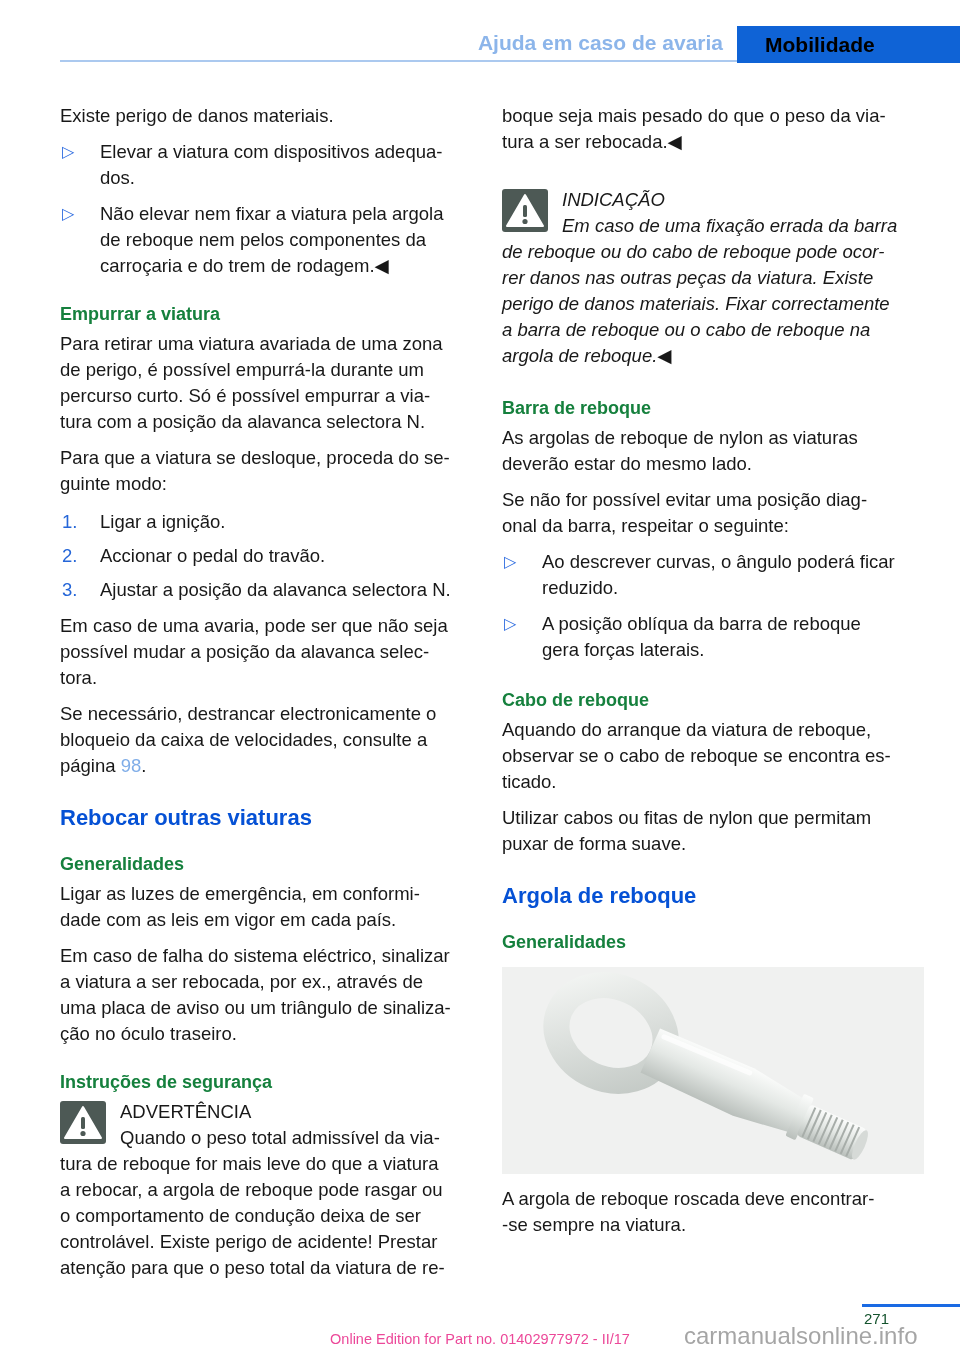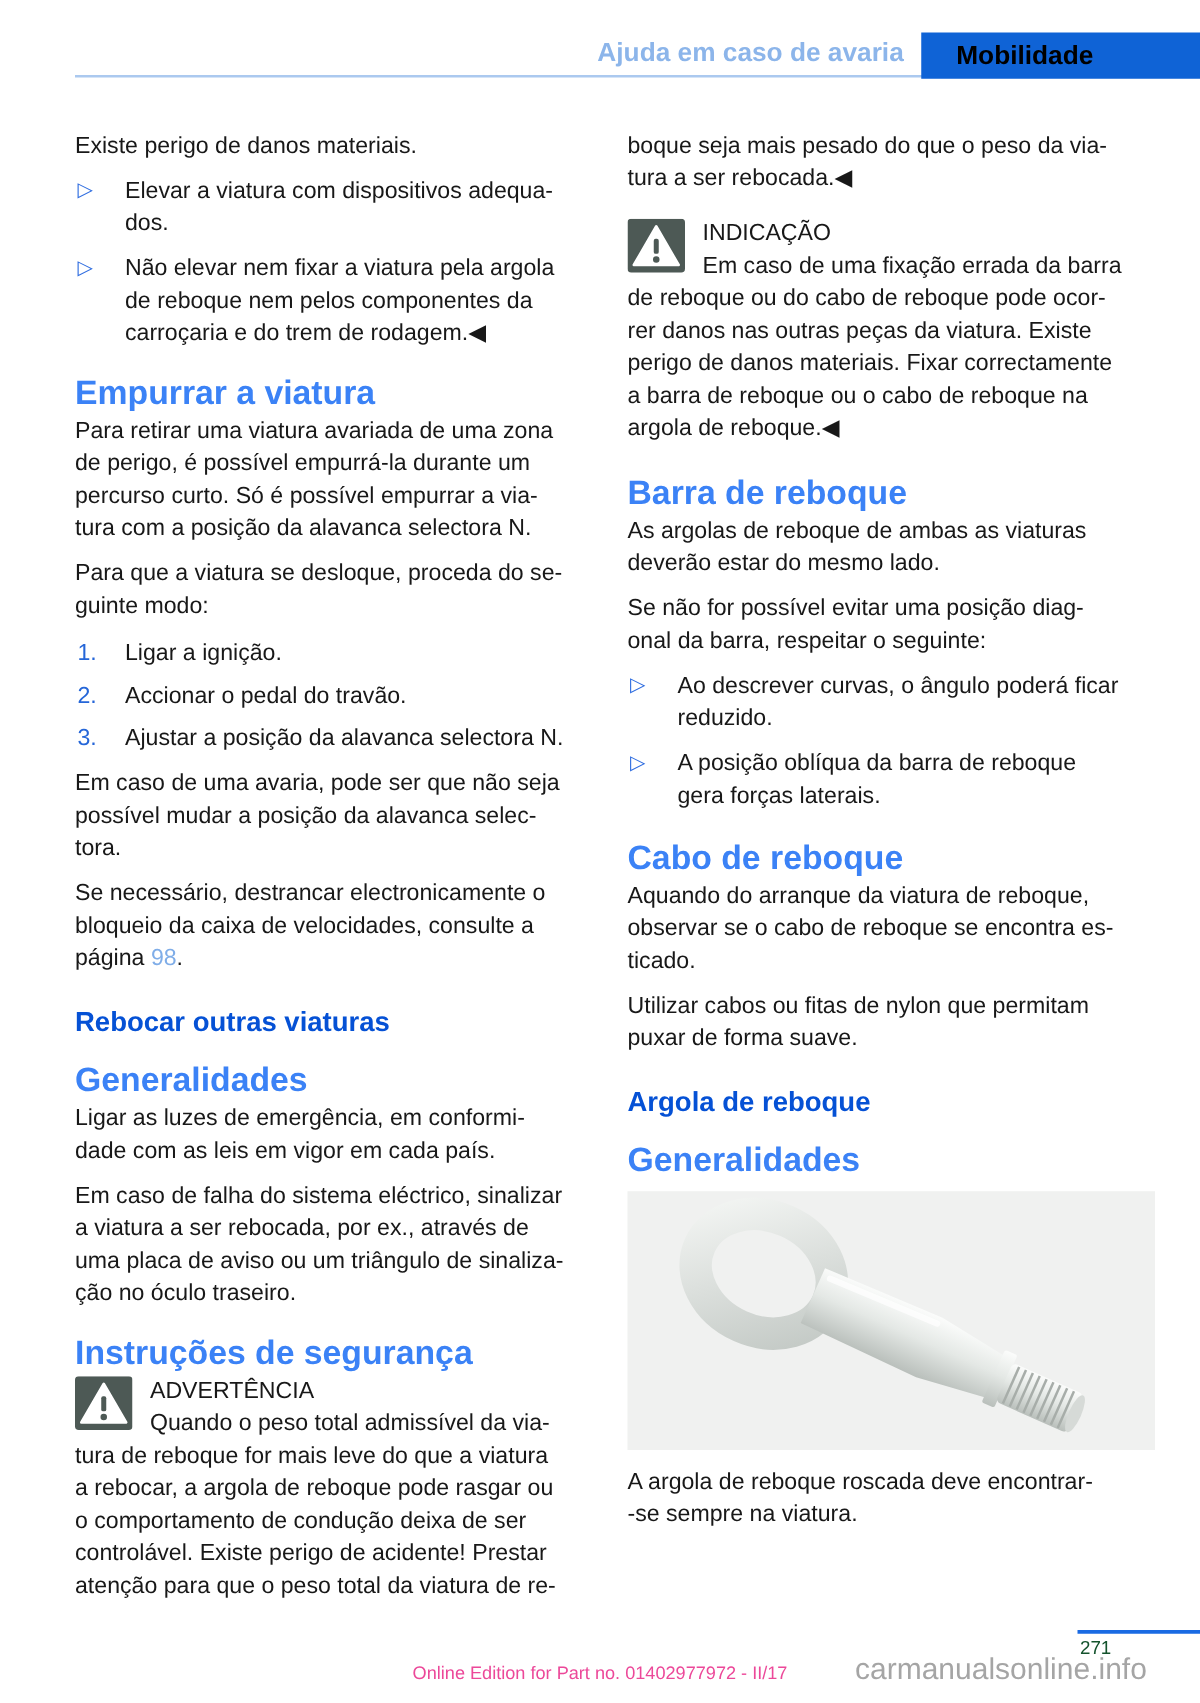--- a/index.html
+++ b/index.html
@@ -16,21 +16,21 @@
     position:absolute;left:737px;top:26px;width:225px;height:37px;background:#0f63d6;
     color:#000000;font-size:21px;font-weight:bold;line-height:37px;padding-left:28px;box-sizing:border-box;white-space:pre;
   }
   
   .col{position:absolute;top:103px;font-size:18.5px;line-height:26px;}
   .col-left{left:60px;width:430px;}
   .col-right{left:502px;width:424px;}
   .t{white-space:pre;}
   p.body{margin:10px 0 0 0;}
   p.body.first{margin-top:0;}
-  h3.sub{font-size:27px;line-height:26px;color:#3b82f6;margin:22px 0 4px 0;font-weight:bold;white-space:pre;}
+  h3.sub{font-size:18px;line-height:26px;color:#15803d;margin:22px 0 4px 0;font-weight:bold;white-space:pre;}
   h2.sec{font-size:22px;line-height:26px;color:#0551d5;margin:26px 0 0 0;font-weight:bold;white-space:pre;}
   h3.sub.after-sec{margin-top:20px;}
   
   .blist{margin:2px 0 0 0;}
   .bitem{position:relative;padding-left:40px;margin-top:10px;}
   .bmark{
     position:absolute;left:2px;top:0;color:#2f6de0;font-size:16px;line-height:26px;
     font-family:"DejaVu Sans",sans-serif;
   }
   .steps{margin:12px 0 0 0;}
@@ -134,40 +134,40 @@
 o comportamento de condução deixa de ser
 controlável. Existe perigo de acidente! Prestar
 atenção para que o peso total da viatura de re-</div>
     </div>
   </div>
 
   <div class="col col-right">
     <p class="body first t">boque seja mais pesado do que o peso da via-
 tura a ser rebocada.◀</p>
 
-    <div class="warnblock" style="margin-top:18px;">
+    <div class="warnblock" style="margin-top:32px;font-style:italic;">
       <span class="warn-icon">
         <svg width="46" height="44" viewBox="0 0 46 44" xmlns="http://www.w3.org/2000/svg">
           <rect x="0" y="0" width="46" height="43" rx="3" fill="#4d5955"></rect>
           <path d="M23 6 L41 37 L5 37 Z" fill="#ffffff" stroke="#ffffff" stroke-width="2" stroke-linejoin="round"></path>
           <rect x="21" y="16" width="4" height="12" rx="1.5" fill="#4d5955"></rect>
           <circle cx="23" cy="32.5" r="2.6" fill="#4d5955"></circle>
         </svg>
       </span>
       <div class="warn-title">INDICAÇÃO</div>
       <div class="warn-body">Em caso de uma fixação errada da barra
 de reboque ou do cabo de reboque pode ocor-
 rer danos nas outras peças da viatura. Existe
 perigo de danos materiais. Fixar correctamente
 a barra de reboque ou o cabo de reboque na
 argola de reboque.◀</div>
     </div>
 
     <h3 class="sub" style="margin-top:26px;">Barra de reboque</h3>
-    <p class="body first t">As argolas de reboque de ambas as viaturas
+    <p class="body first t">As argolas de reboque de nylon as viaturas
 deverão estar do mesmo lado.</p>
     <p class="body t">Se não for possível evitar uma posição diag-
 onal da barra, respeitar o seguinte:</p>
 
     <div class="blist">
       <div class="bitem">
         <span class="bmark">▷</span>
         <span class="t">Ao descrever curvas, o ângulo poderá ficar
 reduzido.</span>
       </div>

